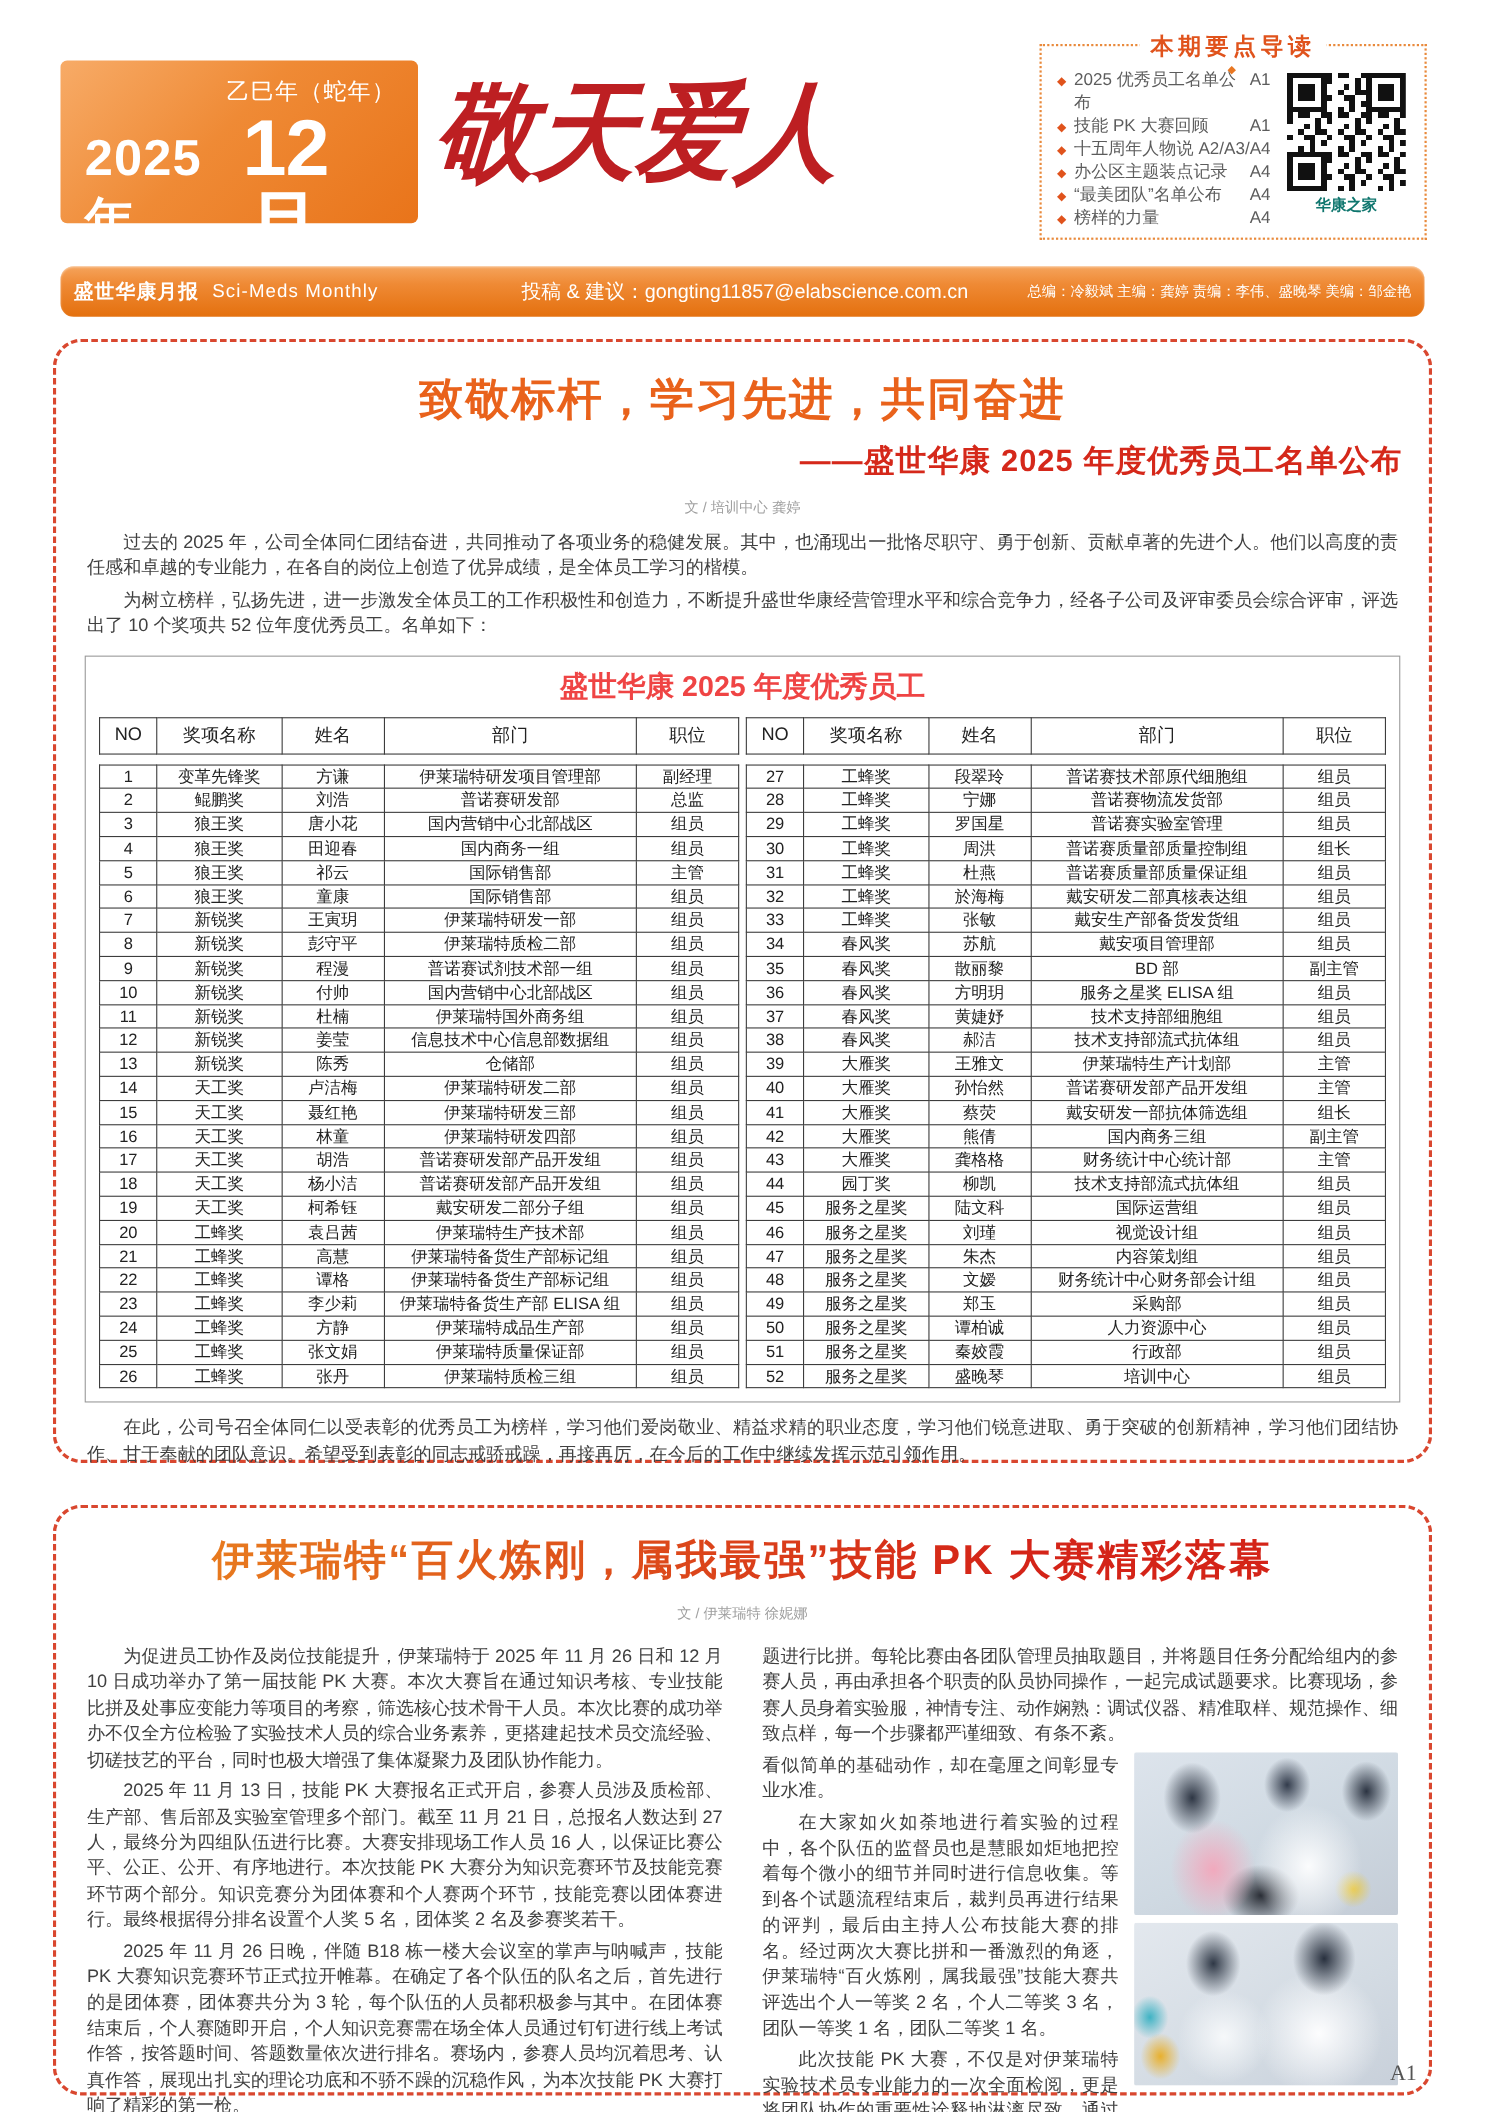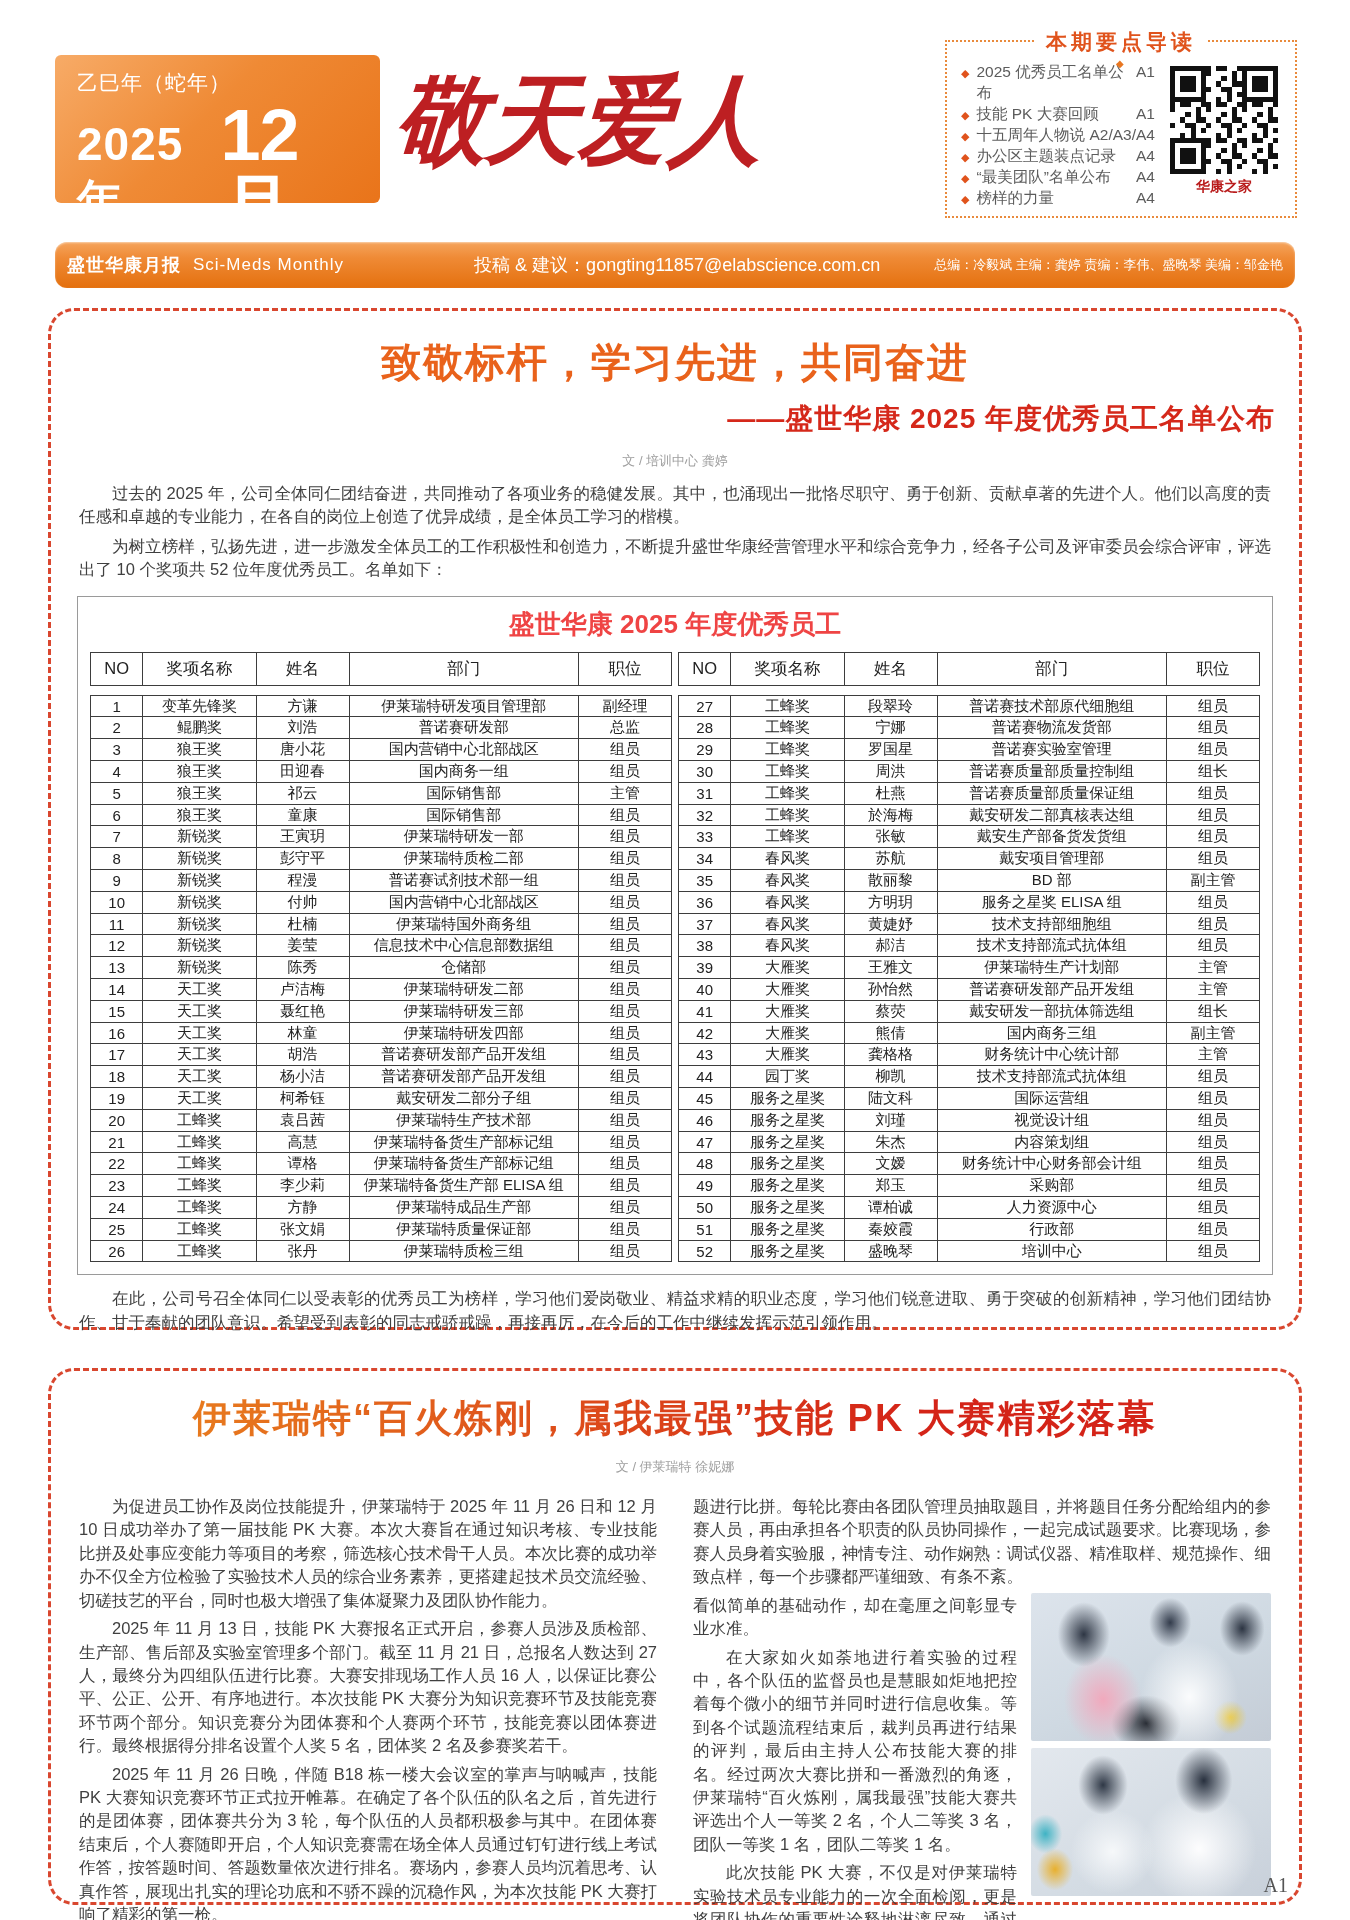--- a/index.html
+++ b/index.html
@@ -8,21 +8,21 @@
     position:relative; width:1350px; height:1920px; margin:0 auto;
     background:#ffffff; overflow:hidden;
     font-family:"Liberation Sans","DejaVu Sans",sans-serif; color:#3c3c3c;
   }
   
   .issue-box {
     position:absolute; left:55px; top:55px; width:325px; height:148px;
     background:linear-gradient(135deg,#f7ab67 0%,#ef8a35 45%,#e9741a 100%);
     border-radius:6px; color:#fff; padding:14px 20px 10px 22px;
   }
-  .issue-era { font-size:21px; letter-spacing:1px; }
+  .issue-era { font-size:21px; letter-spacing:1px;text-align:right; }
   .issue-date { margin-top:2px; display:flex; align-items:baseline; font-weight:bold; }
   .issue-date .iy { font-size:46px; letter-spacing:1px; }
   .issue-date .im { font-size:72px; line-height:1; letter-spacing:-1px; }
   .issue-no { font-size:24px; margin-top:0px; }
   .masthead-title {
     position:absolute; left:388px; top:46px; width:382px; height:150px;
     display:flex; align-items:center; justify-content:center;
     font-family:"DejaVu Serif","Liberation Serif",serif;
     font-style:italic; font-weight:bold; font-size:92px; letter-spacing:0px;
     color:#bd1f22; transform:skewX(-4deg) scaleY(1.06); white-space:nowrap;
@@ -42,21 +42,21 @@
     position:absolute; top:16px; left:50%; margin-left:-5px;
     color:#e87722; font-size:10px;
   }
   .digest-list { flex:1; display:flex; flex-direction:column; justify-content:space-between; padding-right:8px; }
   .digest-item { display:flex; align-items:baseline; font-size:15.5px; color:#5c5c5c; }
   .digest-bullet { color:#e0531c; font-size:11px; margin-right:7px; }
   .digest-label { flex:1; }
   .digest-page { color:#5c5c5c; }
   .qr-wrap { width:122px; display:flex; flex-direction:column; align-items:center; justify-content:flex-start; padding-top:4px; }
   .qr-svg { width:108px; height:108px; }
-  .qr-label { font-size:14px; color:#b91c1c; margin-top:4px; font-weight:bold; }
+  .qr-label { font-size:14px; color:#0f766e; margin-top:4px; font-weight:bold; }
   
   .masthead-bar {
     position:absolute; left:55px; top:242px; width:1240px; height:46px;
     background:linear-gradient(180deg,#f5a45c 0%,#ef8a35 35%,#e4700e 100%);
     border-radius:12px; color:#fff; display:flex; align-items:center;
     padding:0 12px; box-shadow:inset 0 1px 2px rgba(255,255,255,.5);
   }
   .bar-pub { font-size:18px; font-weight:bold; letter-spacing:1px; }
   .bar-pub-en { font-size:17px; margin-left:12px; font-weight:normal; }
   .bar-contact { font-size:18px; margin-left:130px; }

